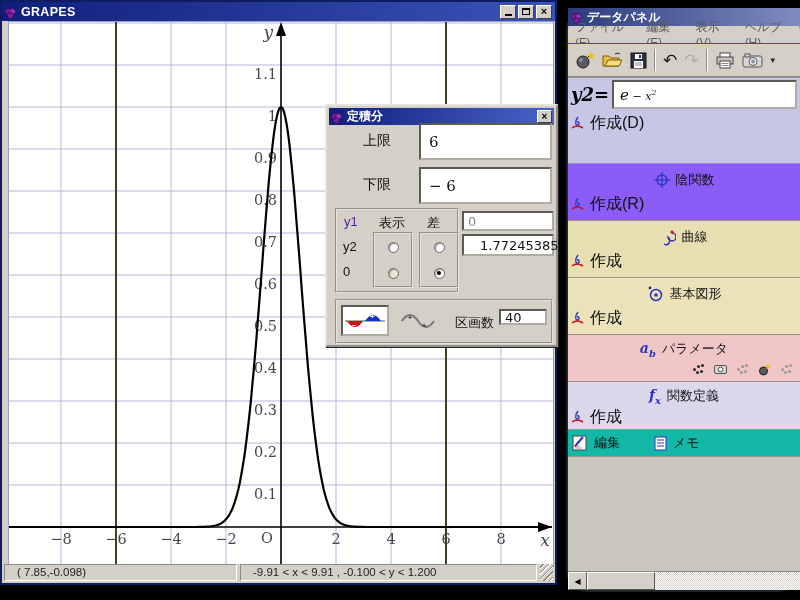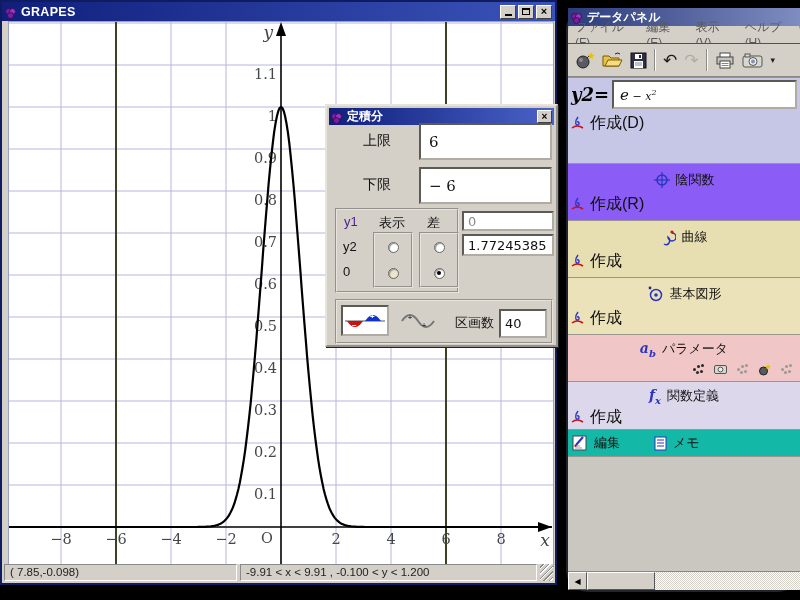--- a/index.html
+++ b/index.html
@@ -35,21 +35,21 @@
   .grape-ico i:nth-child(3){ left:2px; top:6px; }
   .graph-area {
     position:absolute; left:6px; top:19px; width:546px; height:546px;
     background:#fff; border:1px solid #9a9fc8;
   }
   .statusbar {
     position:absolute; left:2px; right:2px; bottom:2px; height:17px;
     display:flex; gap:3px; background:#d4d0c8; align-items:stretch;
     font-size:11.5px; color:#222;
   }
-  .spanel { border:1px solid; border-color:#8a8a8a #fff #fff #8a8a8a; padding:1px 5px; white-space:nowrap; overflow:hidden; }
+  .spanel { border:1px solid; border-color:#8a8a8a #fff #fff #8a8a8a; padding:1px 12px; white-space:nowrap; overflow:hidden; }
   .sp-left { width:233px; }
   .sp-right { flex:1; }
   .grip { width:13px; background:repeating-linear-gradient(135deg,#d4d0c8 0 2px,#8a8a8a 2px 3px,#fff 3px 4px); }
 
   
   .dialog {
     position:absolute; left:325px; top:57px; width:233px; height:243px;
     background:#d4d0c8; border:2px outset #e8e4dc; box-shadow:1px 1px 0 #222;margin-top:47px;
   }
   .dlg-title {
@@ -271,41 +271,41 @@
       <span class="radio cream"></span>
     </div>
     <div class="groupbox radio-col" style="left:92px; top:126px; width:40px; height:56px;">
       <span class="radio"></span>
       <span class="radio sel">
           <i></i>
         </span>
     </div>
 
     <div class="tfield sans gray" style="left:135px; top:105px; width:92px; height:20px; padding-left:4px;">0</div>
-    <div class="tfield sans" style="left:135px; top:128px; width:92px; height:22px; padding-left:4px;">1.77245385</div>
+    <div class="tfield sans" style="left:135px; top:128px; width:92px; height:22px; padding-left:16px;">1.77245385</div>
 
     <div class="groupbox" style="left:8px; top:193px; width:218px; height:45px;"></div>
     <div class="wavebtn" style="left:14px; top:199px; width:48px; height:31px;">
       <svg width="42" height="24" viewBox="0 0 42 24">
         <line x1="1" y1="12" x2="41" y2="12" stroke="#555" stroke-width="1"></line>
         <path d="M3,12 Q11,24 19,12 Z" fill="#cc1111"></path>
         <path d="M21,12 Q29,0 37,12 Z" fill="#1133cc"></path>
         <text x="8" y="19" font-size="8" fill="#fff" font-weight="bold">−</text>
         <text x="26" y="10" font-size="8" fill="#fff" font-weight="bold">+</text>
       </svg>
     </div>
     <div class="waveflat" style="left:72px; top:203px; width:40px; height:23px;">
       <svg width="38" height="20" viewBox="0 0 38 20">
         <path d="M2,10 Q10,-2 18,10 Q26,22 34,10" fill="none" stroke="#777" stroke-width="2"></path>
         <text x="8" y="9" font-size="7" fill="#444" font-weight="bold">+</text>
         <text x="22" y="17" font-size="7" fill="#444" font-weight="bold">+</text>
       </svg>
     </div>
     <span class="dlg-lbl" style="left:128px; top:208px; font-size:13px;">区画数</span>
-    <div class="tfield sans" style="left:172px; top:203px; width:48px; height:29px; padding-left:4px;">40</div>
+    <div class="tfield sans" style="left:172px; top:203px; width:48px; height:16px; padding-left:4px;">40</div>
   </div>
 
   <div class="panel">
     <div class="panel-title">
       <span class="grape-ico">
           <i></i>
           <i></i>
           <i></i>
         </span>
       <span>データパネル</span>

